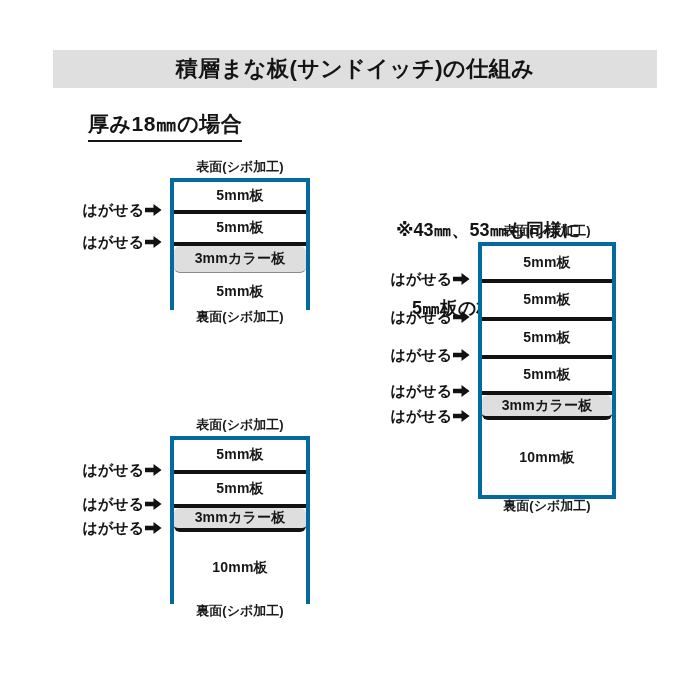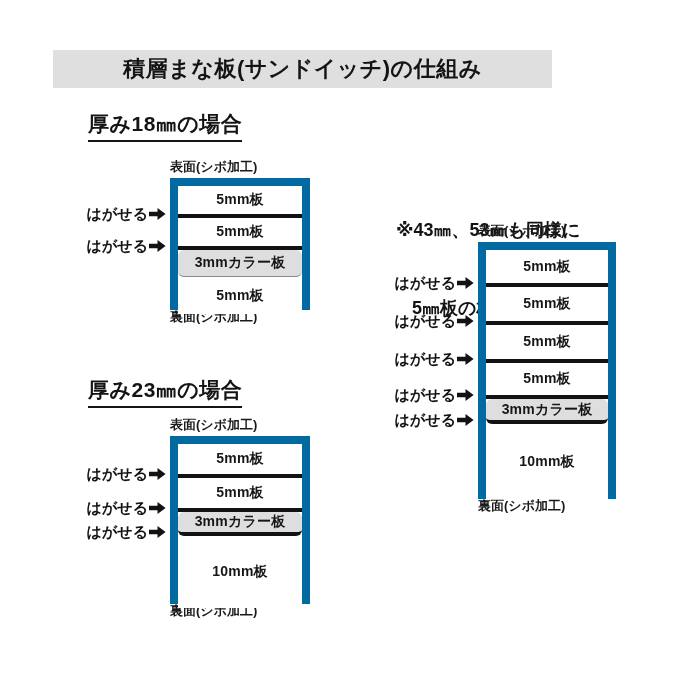--- a/index.html
+++ b/index.html
@@ -20,21 +20,21 @@
   .page {
     position: absolute;
     inset: 0;
   }
 
   
   .title-band {
     position: absolute;
     left: 53px;
     top: 50px;
-    width: 499px;
+    width: 604px;
     height: 38px;
     background: #dfdfdf;
     display: flex;
     align-items: center;
     justify-content: center;
   }
   .title-text {
     font-size: 22px;
     font-weight: 700;
     letter-spacing: 0.5px;
@@ -68,34 +68,34 @@
   }
 
   
   .diagram {
     position: absolute;
   }
   .face-caption {
     font-size: 13px;
     font-weight: 600;
     color: #1a1a1a;
-    text-align: left;
+    text-align: center;
     white-space: nowrap;
     line-height: 1.1;
   }
   .caption-top {
     margin-bottom: 4px;
   }
   .caption-bottom {
     margin-top: 0;
   }
 
   .stack {
     position: relative;
-    border: 8px solid #0369a1;
+    border: 4px solid #0369a1;
     box-sizing: border-box;
     background: #ffffff;
   }
   .layer {
     position: relative;
     box-sizing: border-box;
     display: flex;
     align-items: center;
     justify-content: center;
     background: #ffffff;
@@ -181,21 +181,20 @@
         <span class="layer-label">3mmカラー板</span>
       </div>
 
       <div class="layer" style="height:37px;">
         <span class="layer-label">5mm板</span>
       </div>
     </div>
     <div class="face-caption caption-bottom">裏面(シボ加工)</div>
   </div>
 
-  <div class="section-heading" style="left:88px; top:376px;">厚み23㎜の場合</div>
 
   <div class="diagram" style="left:170px; top:418px; width:140px;">
     <div class="face-caption caption-top">表面(シボ加工)</div>
     <div class="stack" style="height:168px;">
 
       <div class="layer thick-sep" style="height:34px;">
         <span class="layer-label">5mm板</span>
         <div class="peel" style="top:100%;">
           <span class="peel-label">はがせる</span>
           <svg class="peel-arrow" viewBox="0 0 17 13">

